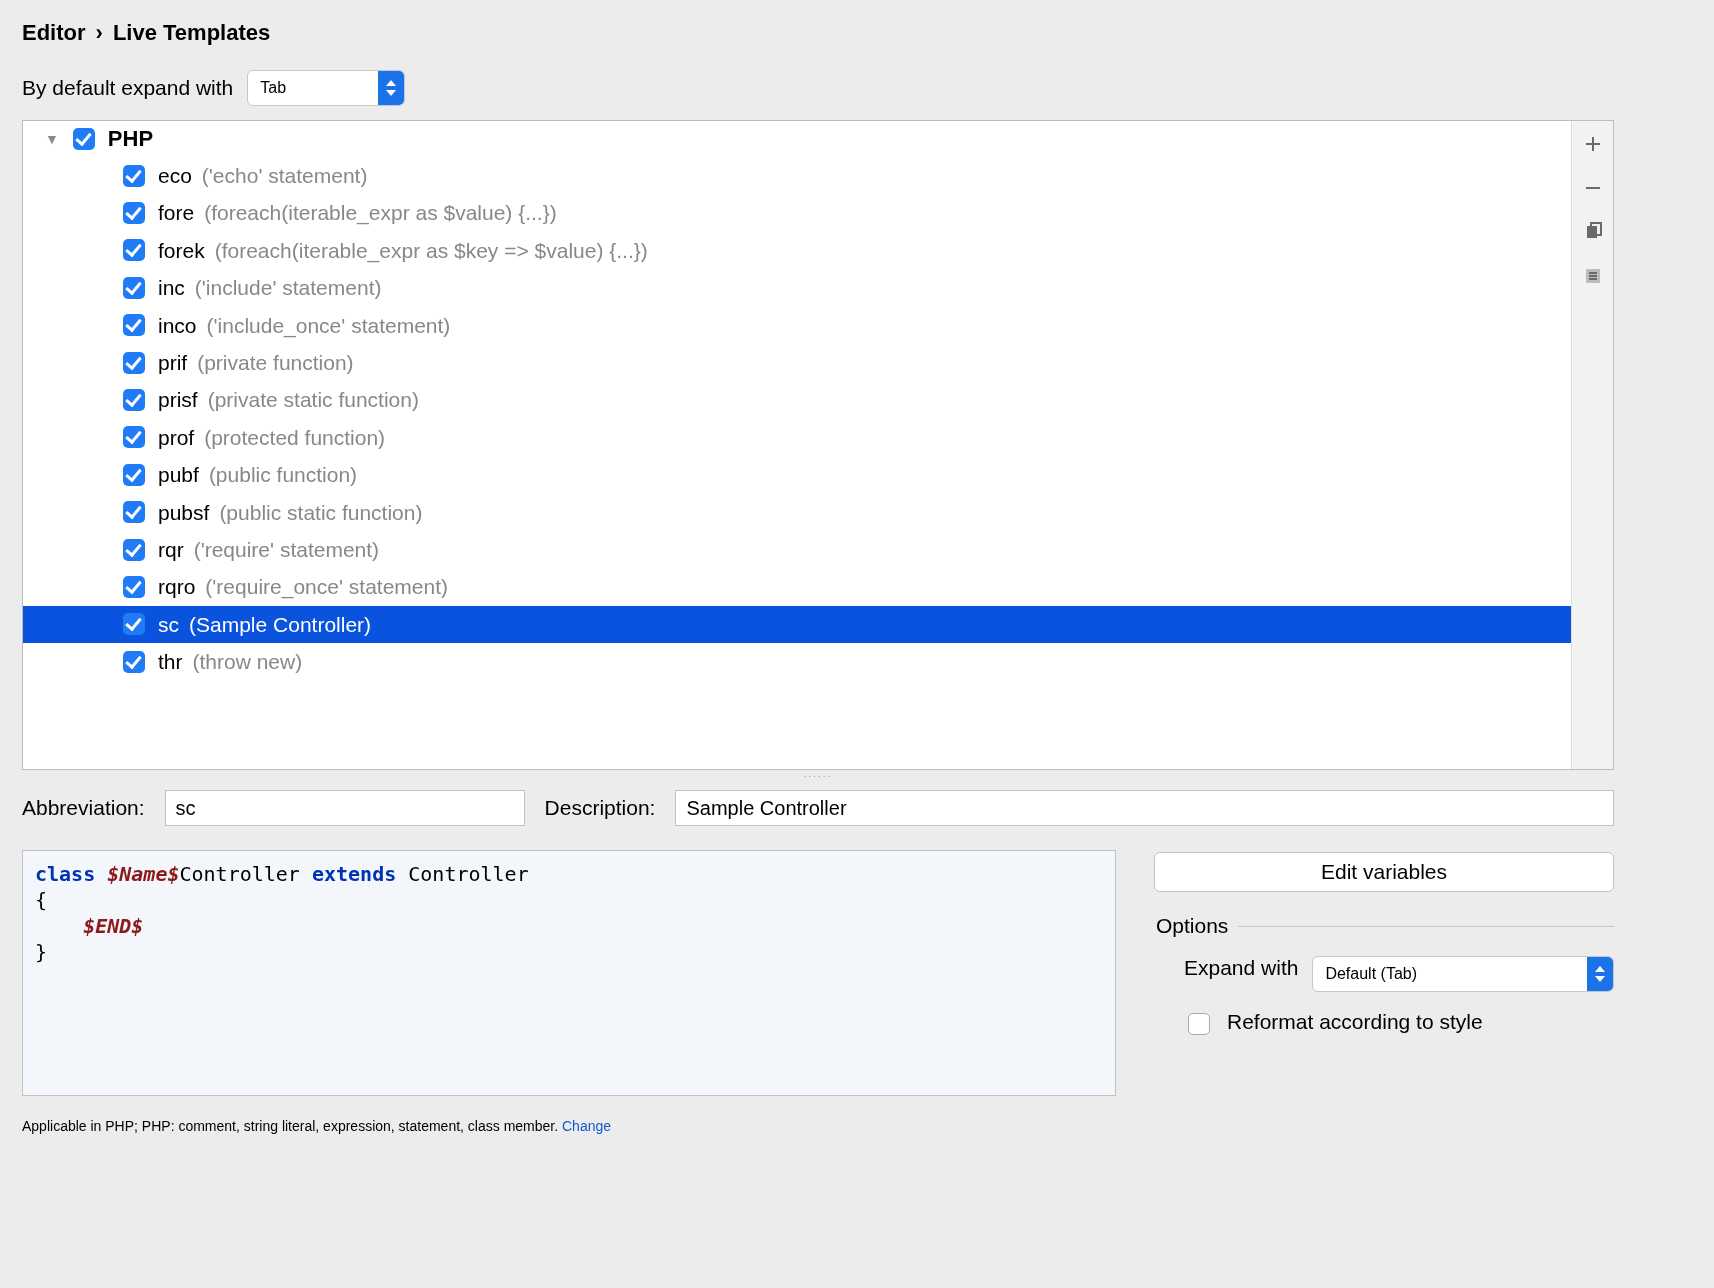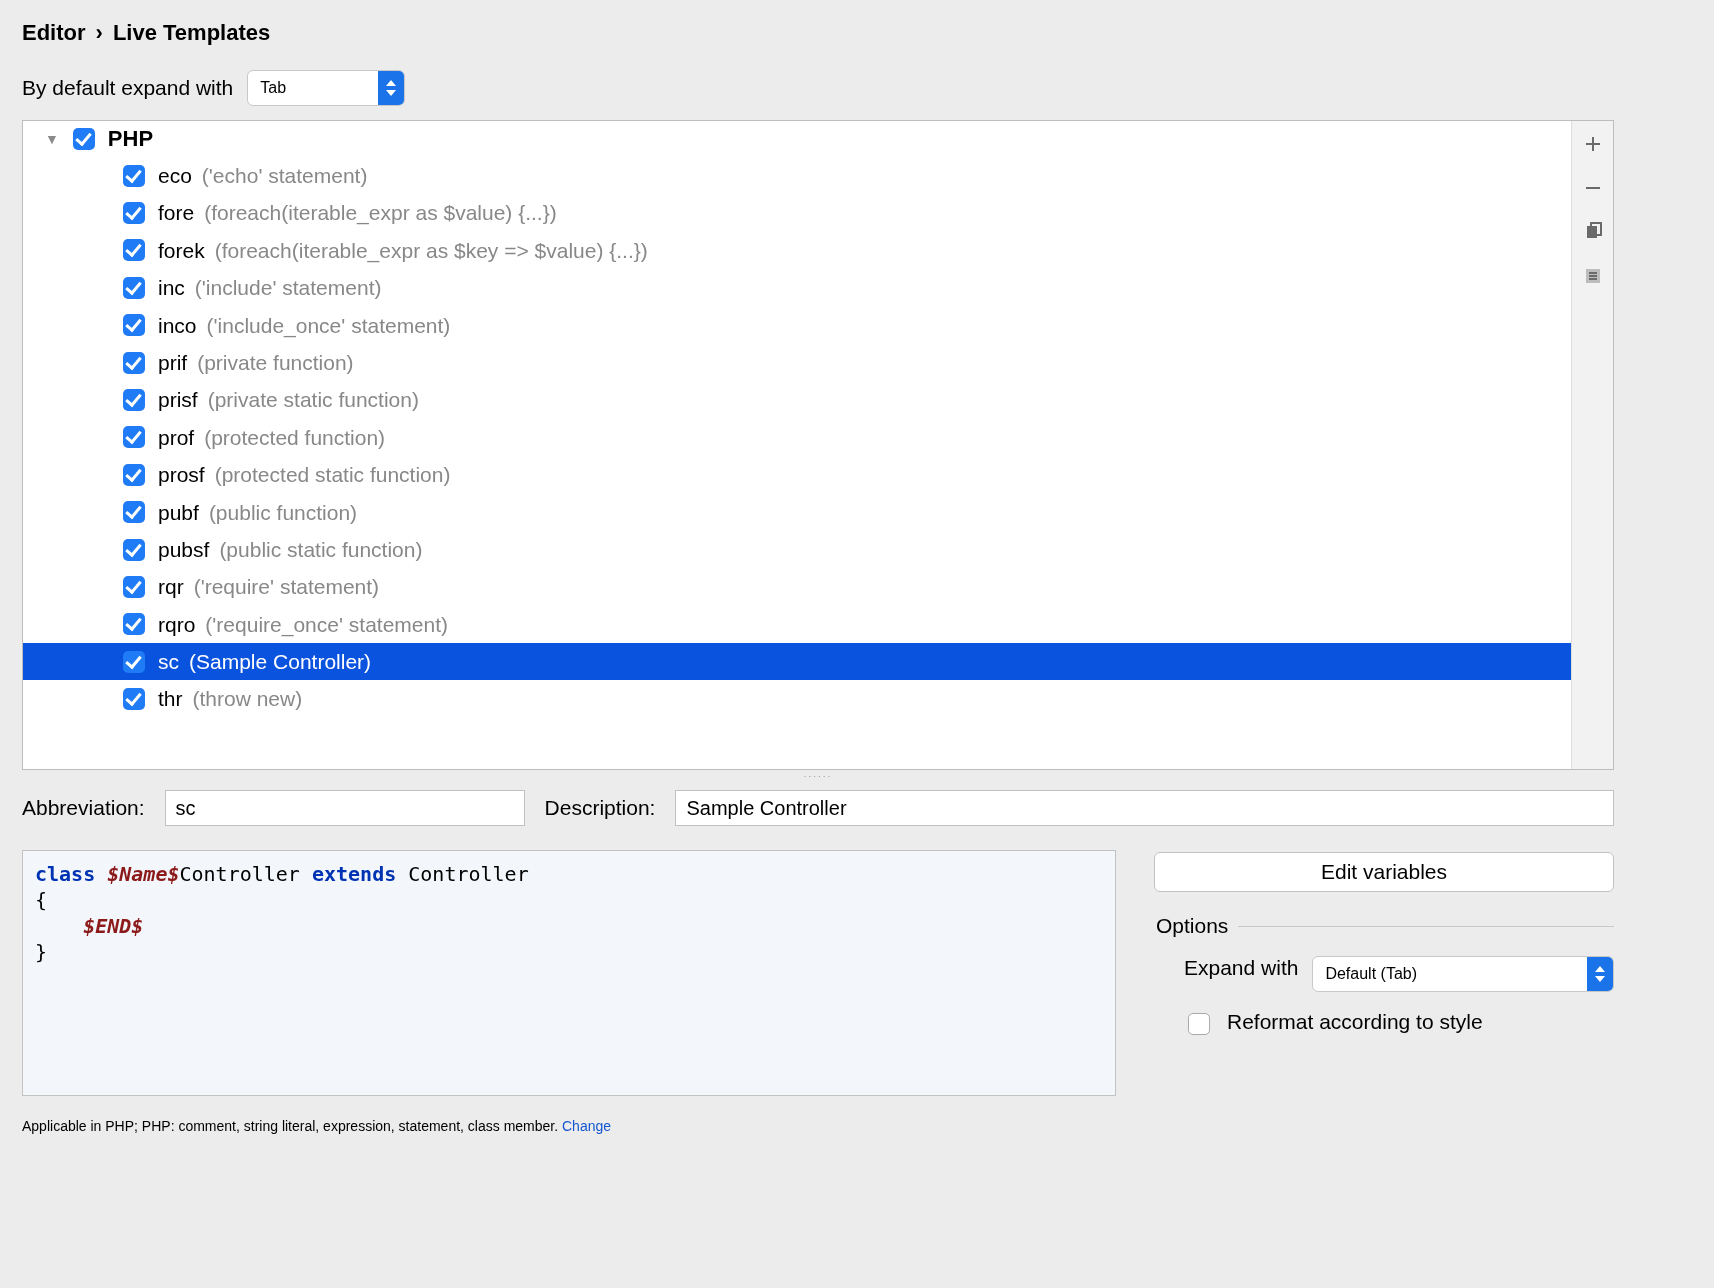--- a/index.html
+++ b/index.html
@@ -172,25 +172,20 @@
         </div>
         <div class="item-row">
           <input type="checkbox" class="cb" checked="" style="">
           <span class="abbr">prisf</span> 
           <span class="desc">(private static function)</span>
         </div>
         <div class="item-row">
           <input type="checkbox" class="cb" checked="" style="">
           <span class="abbr">prof</span> 
           <span class="desc">(protected function)</span>
-        </div>
-        <div class="item-row">
-          <input type="checkbox" class="cb" checked="" style="">
-          <span class="abbr">prosf</span> 
-          <span class="desc">(protected static function)</span>
         </div>
         <div class="item-row">
           <input type="checkbox" class="cb" checked="" style="">
           <span class="abbr">pubf</span> 
           <span class="desc">(public function)</span>
         </div>
         <div class="item-row">
           <input type="checkbox" class="cb" checked="" style="">
           <span class="abbr">pubsf</span> 
           <span class="desc">(public static function)</span>

